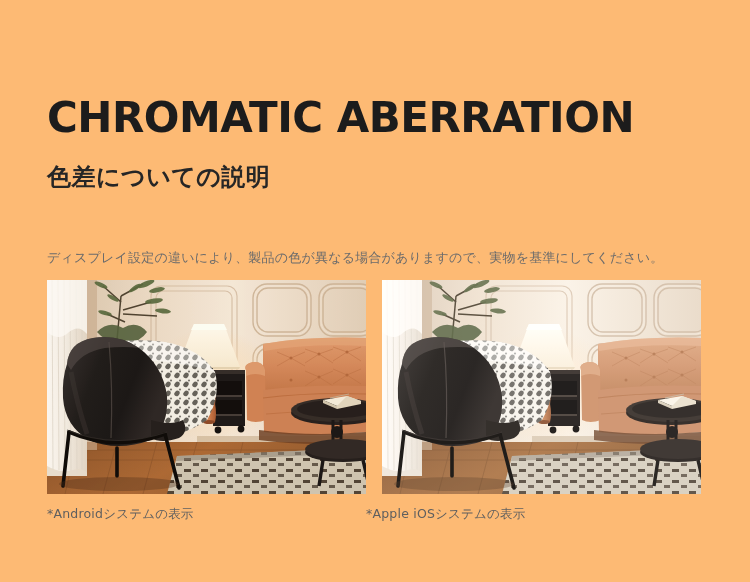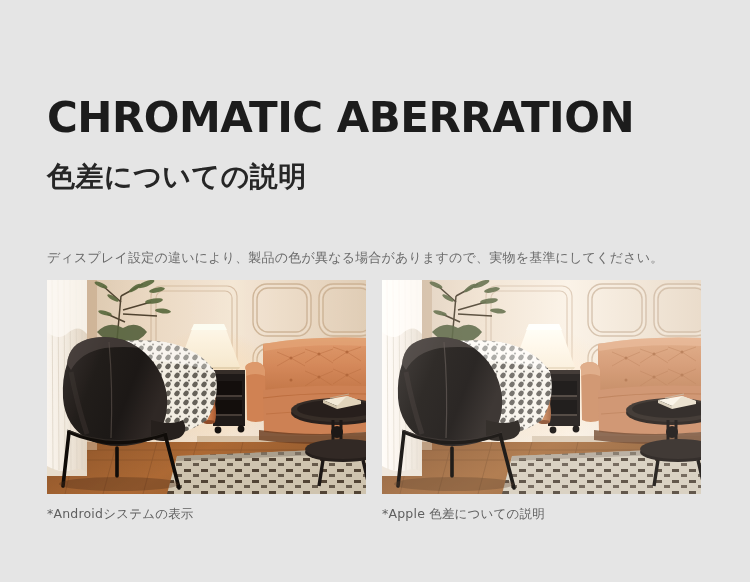--- a/index.html
+++ b/index.html
@@ -11,21 +11,21 @@
     height: 582px;
     background: #ffffff;
     font-family: "Liberation Sans", "DejaVu Sans", sans-serif;
     overflow: hidden;
   }
 
   .page {
     position: relative;
     width: 750px;
     height: 582px;
-    background: #e5e5e5;
+    background: #fdba74;
   }
 
   
   .heading-block {
     position: absolute;
     left: 47px;
     top: 92px;
     width: 660px;
   }
 
@@ -35,21 +35,21 @@
     line-height: 52px;
     font-weight: bold;
     letter-spacing: -0.5px;
     color: #1c1c1c;
     margin: 0;
     white-space: nowrap;
   }
 
   .sub-title {
     font-family: "DejaVu Sans", "Liberation Sans", sans-serif;
-    font-size: 28px;
+    font-size: 24px;
     line-height: 30px;
     font-weight: bold;
     color: #262626;
     margin: 18px 0 0 0;
     letter-spacing: 0.5px;
   }
 
   .body-text {
     position: absolute;
     left: 47px;
@@ -95,21 +95,20 @@
   .tone-android { filter: saturate(1.06) contrast(1.05) brightness(0.99); }
   .tone-ios     { filter: saturate(0.88) contrast(0.96) brightness(1.05); }
 
   
   .caption-row {
     position: absolute;
     left: 47px;
     top: 505px;
     width: 654px;
     display: flex;
-    gap: 16px;
   }
   .caption {
     width: 319px;
     font-family: "DejaVu Sans", "Liberation Sans", sans-serif;
     font-size: 12.5px;
     line-height: 18px;
     color: #5f5f5f;
     letter-spacing: 0.2px;
     white-space: nowrap;
   }
@@ -580,16 +579,16 @@
 
           <ellipse cx="72" cy="204" rx="60" ry="7" fill="#573a26" opacity="0.32"></ellipse>
         </g>
       </svg>
     </div>
 
   </div>
 
   <div class="caption-row">
     <div class="caption">*Androidシステムの表示</div>
-    <div class="caption">*Apple 色差についての説明</div>
+    <div class="caption">*Apple iOSシステムの表示</div>
   </div>
 
 </div>
 
 </body></html>

